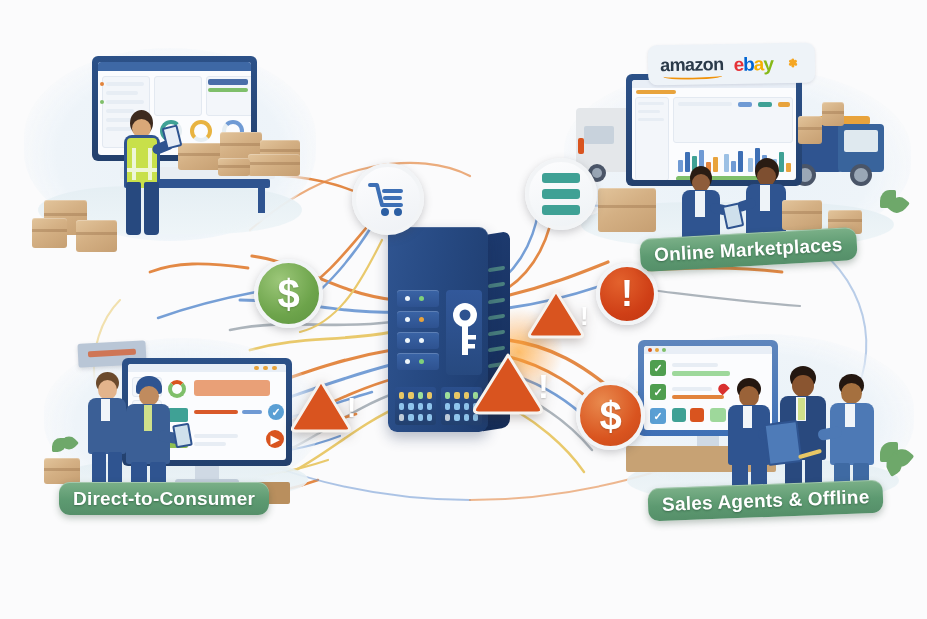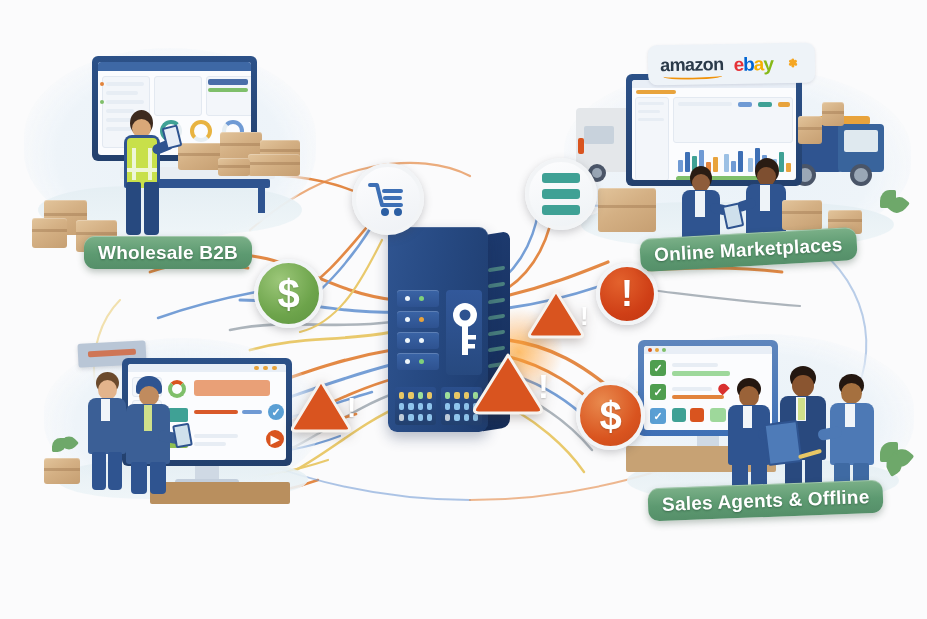--- a/index.html
+++ b/index.html
@@ -697,24 +697,24 @@
 
     <div class="tri" id="tri-right">
       <span class="shape">
         <svg width="58" height="52" viewBox="0 0 58 52">
           <path d="M29 3 L55 45 Q57 49 52 49 L6 49 Q1 49 3 45 Z" fill="#d9541f" stroke="#f6f3ef" stroke-width="3" stroke-linejoin="round"></path>
         </svg>
       </span>
       <span class="glyph" style="left:24px; top:13px; font-size:26px;">!</span>
     </div>
 
-    <div class="pill" id="pill-wholesale">
-      <span>Wholesale B2B</span>
-    </div>
     <div class="pill" id="pill-marketplaces">
       <span>Online Marketplaces</span>
     </div>
+    <div class="pill" id="pill-dtc">
+      <span>Direct-to-Consumer</span>
+    </div>
     <div class="pill" id="pill-sales">
       <span>Sales Agents &amp; Offline</span>
     </div>
   </div>
 
 </div>
 
 </body></html>

